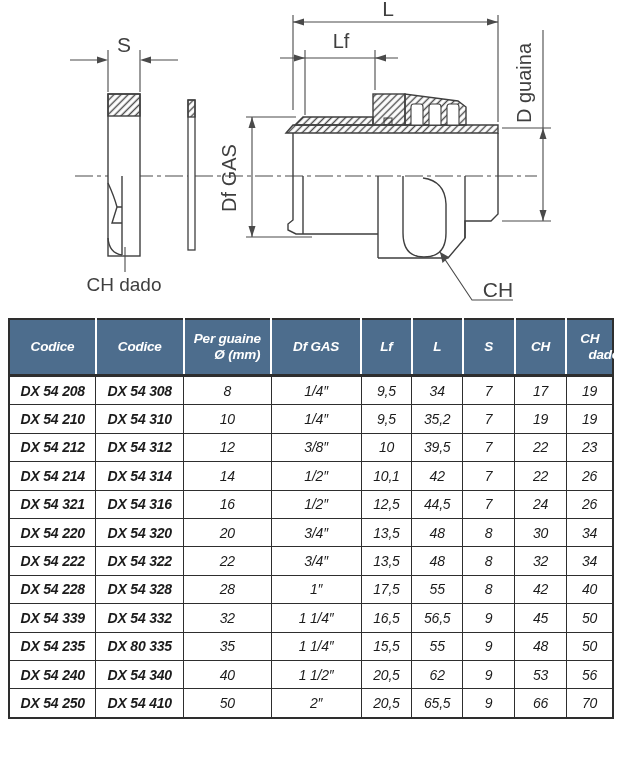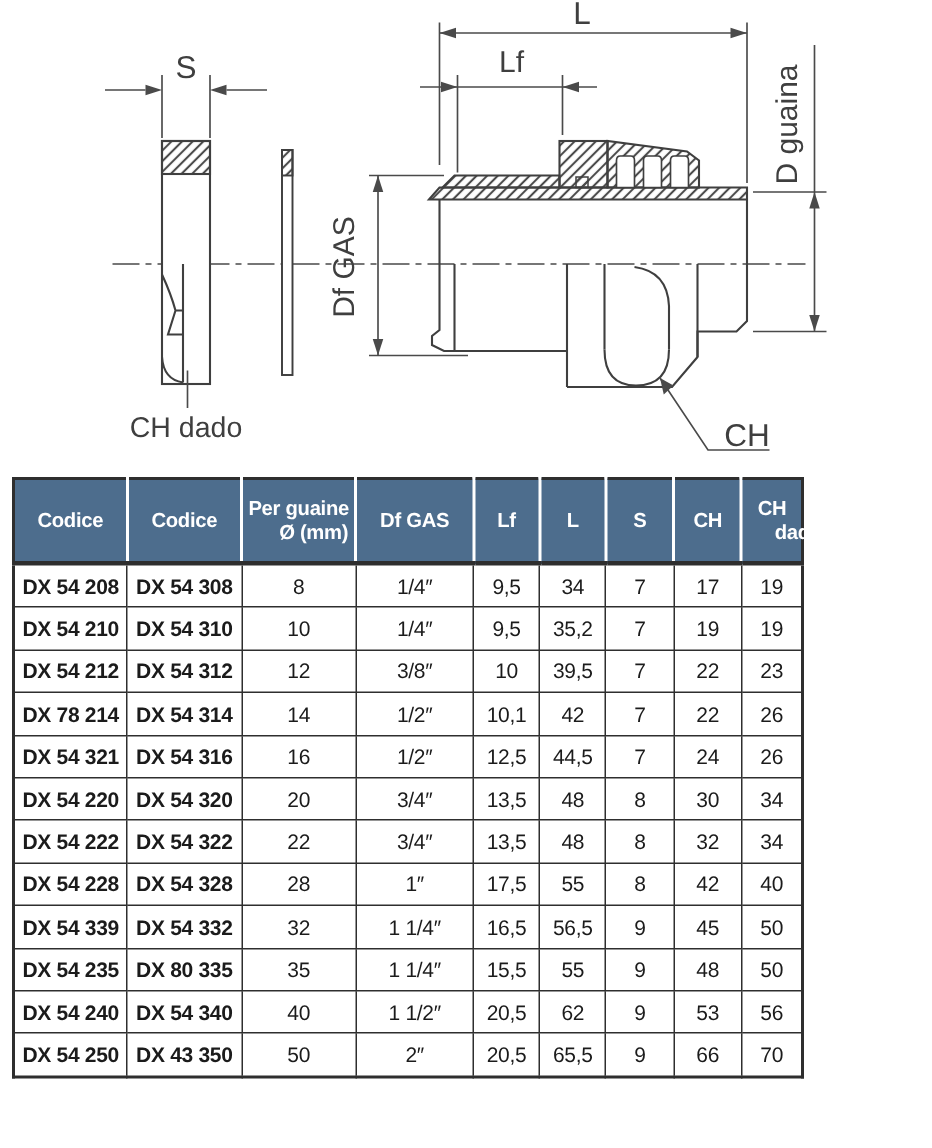--- a/index.html
+++ b/index.html
@@ -7,22 +7,23 @@
     width:621px;height:765px;background:#ffffff;
     font-family:"Liberation Sans",sans-serif;
     overflow:hidden;position:relative;
   }
   .drawing-wrap{width:621px;height:314px;position:relative;}
   .drawing-wrap svg{display:block;}
   svg text{font-family:"Liberation Sans",sans-serif;fill:#3f3f3f;}
 
   .table-wrap{padding:4px 7px 0 8px;}
   table.spec{
-    width:528px;border-collapse:collapse;table-layout:fixed;
+    width:606px;border-collapse:collapse;table-layout:fixed;
     border:2.5px solid #2e2e2e;
+    font-style:italic;
   }
   table.spec th{
     background:#4d6d8d;color:#ffffff;
     font-size:13.5px;font-weight:bold;letter-spacing:-0.2px;
     height:54px;text-align:center;vertical-align:middle;
     border-left:2px solid #ffffff;border-bottom:3px solid #2e2e2e;
     line-height:1.15;padding:0 1px;
   }
   table.spec th:first-child{border-left:none;}
   table.spec th .l2{display:block;margin-left:20px;}
@@ -178,21 +179,21 @@
           <td class="code">DX 54 312</td>
           <td>12</td>
           <td>3/8″</td>
           <td>10</td>
           <td>39,5</td>
           <td>7</td>
           <td>22</td>
           <td>23</td>
         </tr>
         <tr>
-          <td class="code">DX 78 214</td>
+          <td class="code">DX 54 214</td>
           <td class="code">DX 54 314</td>
           <td>14</td>
           <td>1/2″</td>
           <td>10,1</td>
           <td>42</td>
           <td>7</td>
           <td>22</td>
           <td>26</td>
         </tr>
         <tr>
@@ -267,21 +268,21 @@
           <td>40</td>
           <td>1 1/2″</td>
           <td>20,5</td>
           <td>62</td>
           <td>9</td>
           <td>53</td>
           <td>56</td>
         </tr>
         <tr>
           <td class="code">DX 54 250</td>
-          <td class="code">DX 43 350</td>
+          <td class="code">DX 54 410</td>
           <td>50</td>
           <td>2″</td>
           <td>20,5</td>
           <td>65,5</td>
           <td>9</td>
           <td>66</td>
           <td>70</td>
         </tr>
       </tbody>
   </table>

